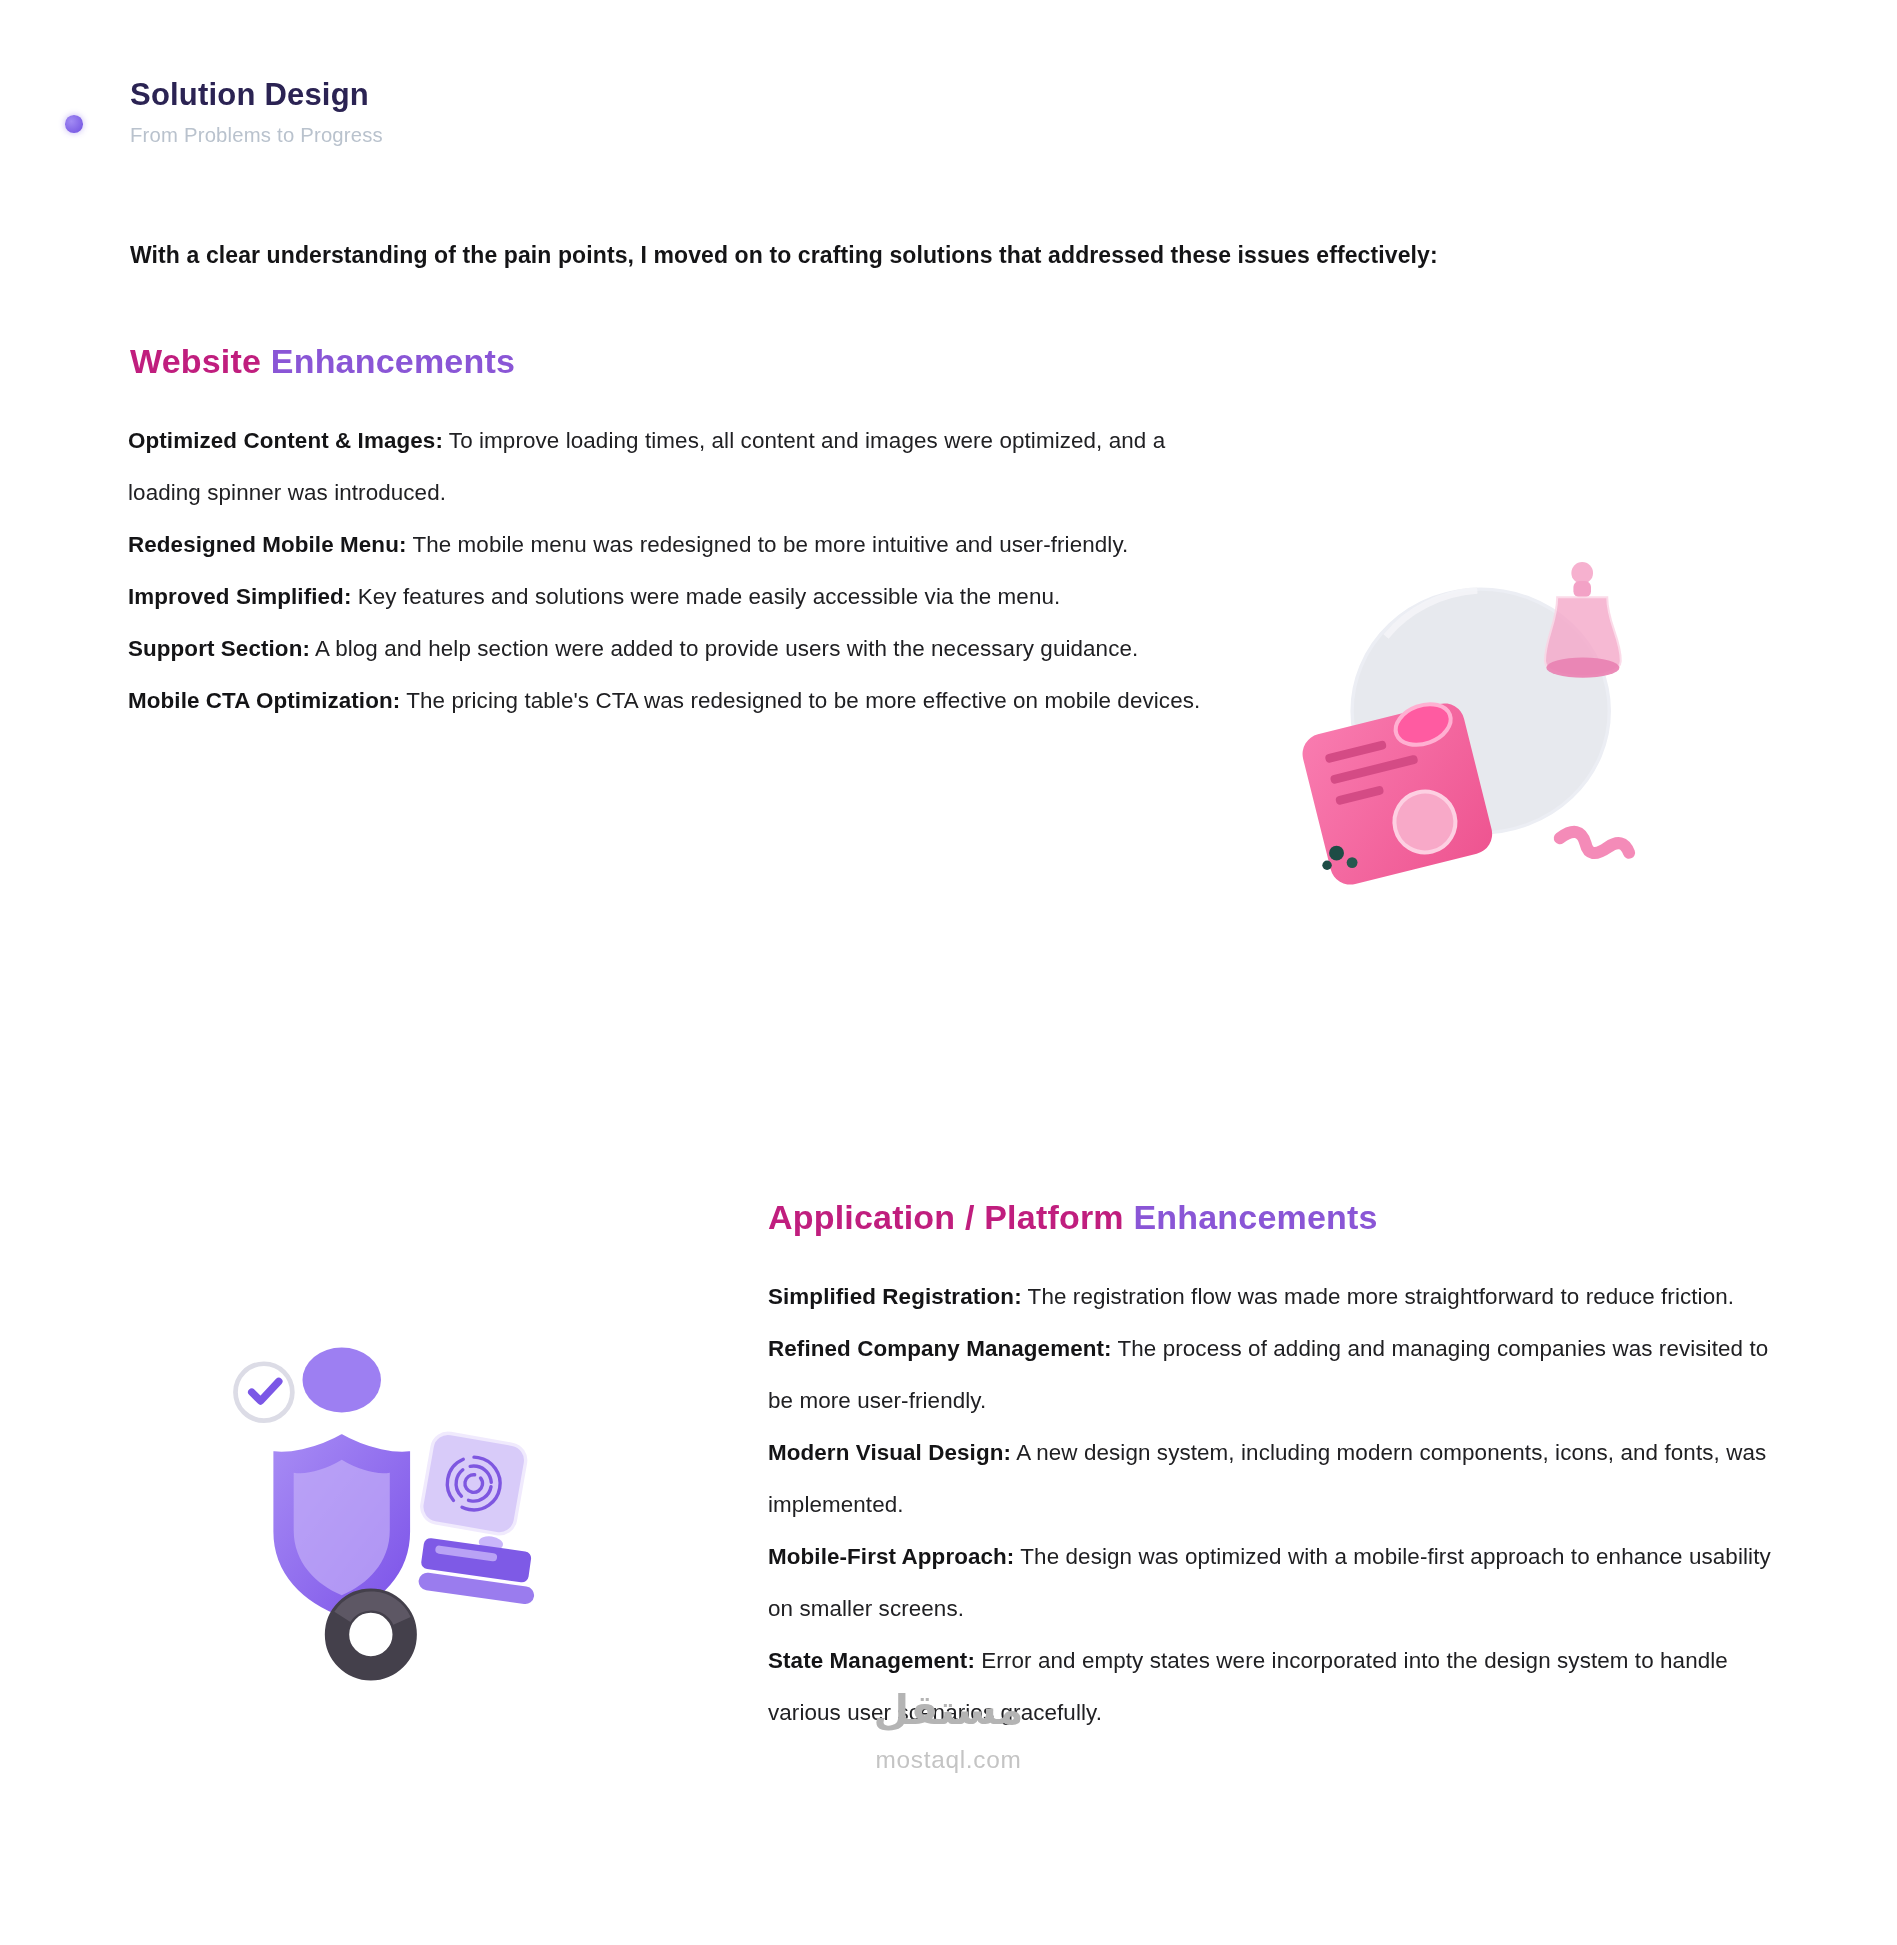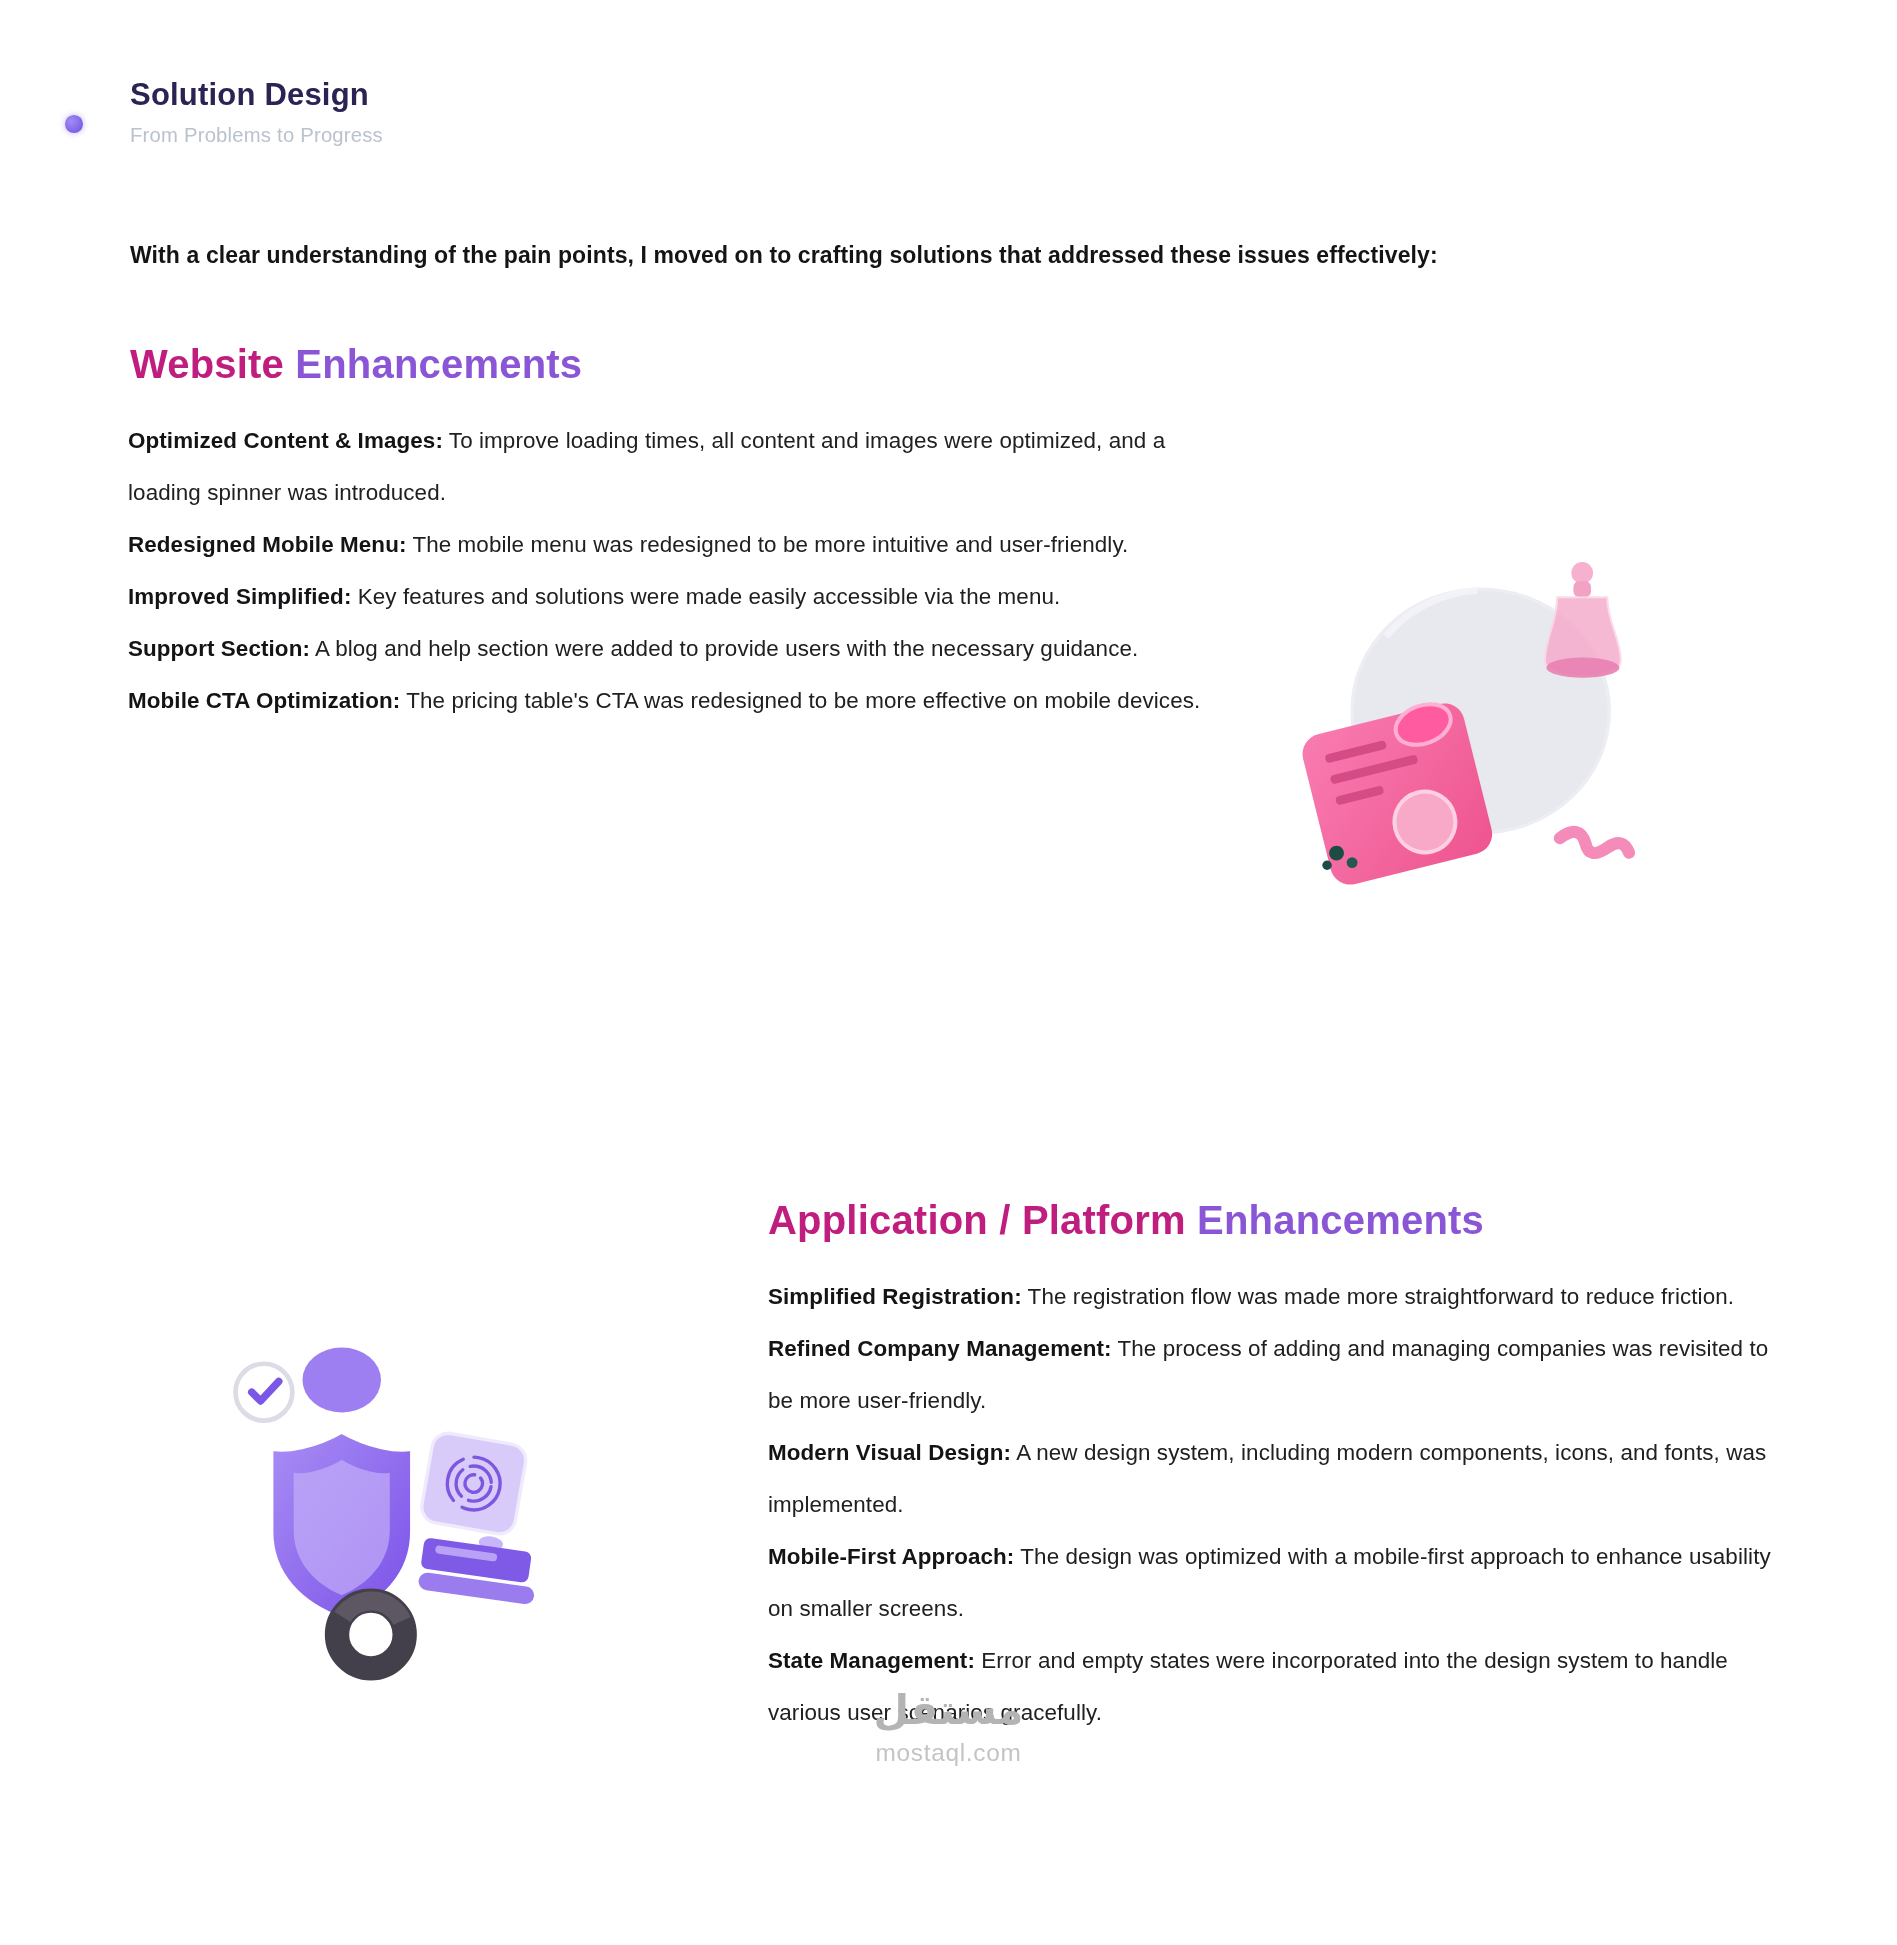--- a/index.html
+++ b/index.html
@@ -15,39 +15,39 @@
   }
   .header{position:absolute;left:130px;top:77px;}
   .header h1{margin:0;font-size:31px;font-weight:700;color:#2b2353;letter-spacing:0.2px;}
   .subtitle{margin-top:11px;font-size:20.3px;font-weight:400;color:#b9c2cd;letter-spacing:0.2px;}
 
   .intro{
     position:absolute;left:130px;top:239px;width:1681px;margin:0;
     font-size:23px;font-weight:700;color:#141416;line-height:1.45;letter-spacing:0.1px;
   }
 
-  .section-title{margin:0;font-size:40px;font-weight:700;letter-spacing:0.2px;}
+  .section-title{margin:0;font-size:34px;font-weight:700;letter-spacing:0.2px;}
   .section-title .magenta{color:#c01e7e;}
   .section-title .purple{color:#8a56d6;}
   .st-1{position:absolute;left:130px;top:342px;}
   .st-2{position:absolute;left:768px;top:1198px;}
 
   .list p{margin:0;font-size:22.4px;line-height:52px;color:#202023;font-weight:400;letter-spacing:0.1px;}
   .list p b{font-weight:700;color:#141416;}
   .list-1{position:absolute;left:128px;top:415px;width:1111px;}
   .list-2{position:absolute;left:768px;top:1271px;width:1016px;}
 
   .illus{position:absolute;}
   .illus-1{left:1274px;top:535px;width:366px;height:379px;}
   .illus-2{left:203px;top:1338px;width:379px;height:352px;}
   .illus svg{width:100%;height:100%;display:block;}
 
   .watermark{position:absolute;left:0;right:0;top:1686px;text-align:center;}
   .wm-ar{font-family:"DejaVu Sans",sans-serif;font-size:41px;font-weight:700;color:#b4b4b4;}
-  .wm-domain{margin-top:5px;font-size:24.4px;color:#c4c4c4;letter-spacing:0.7px;}
+  .wm-domain{margin-top:12px;font-size:24.4px;color:#c4c4c4;letter-spacing:0.7px;}
 </style>
 </head>
 <body>
 
 <div class="page">
 
   <span class="header-dot"></span>
 
   <div class="header">
     <h1>Solution Design</h1>

